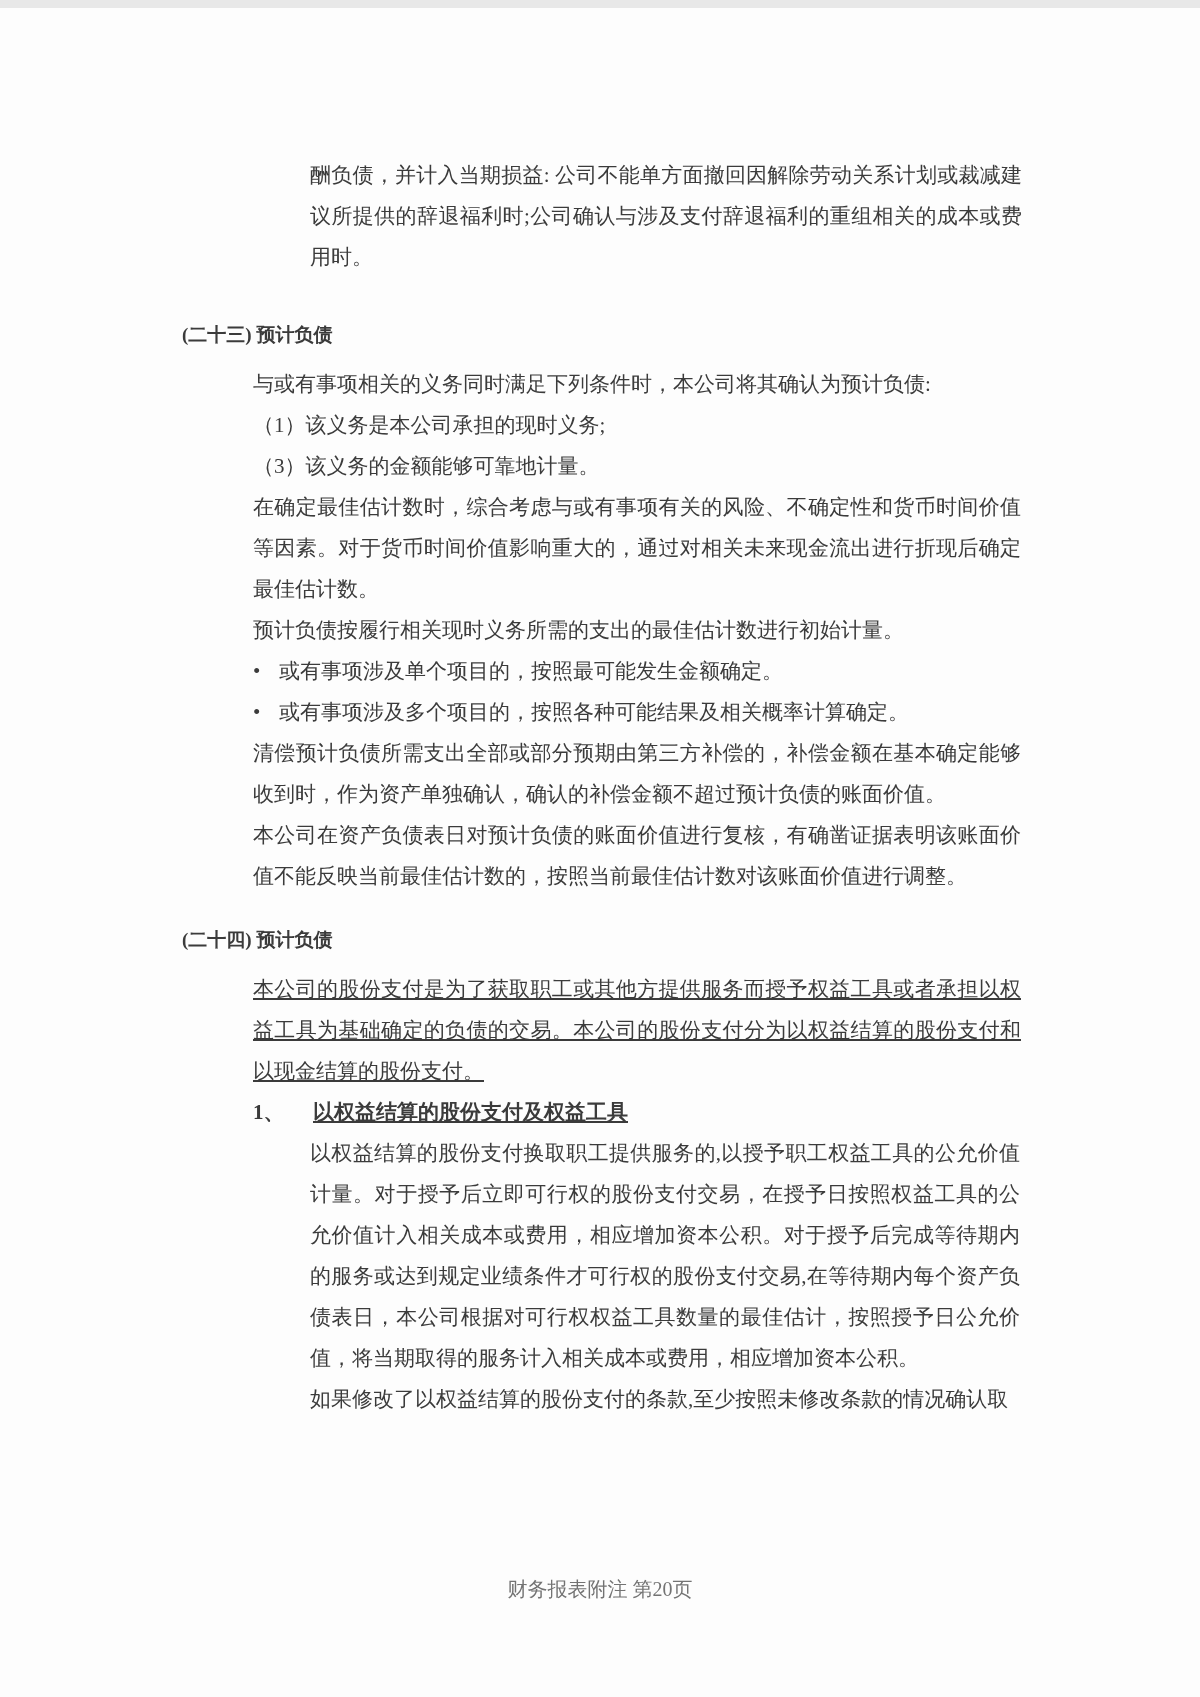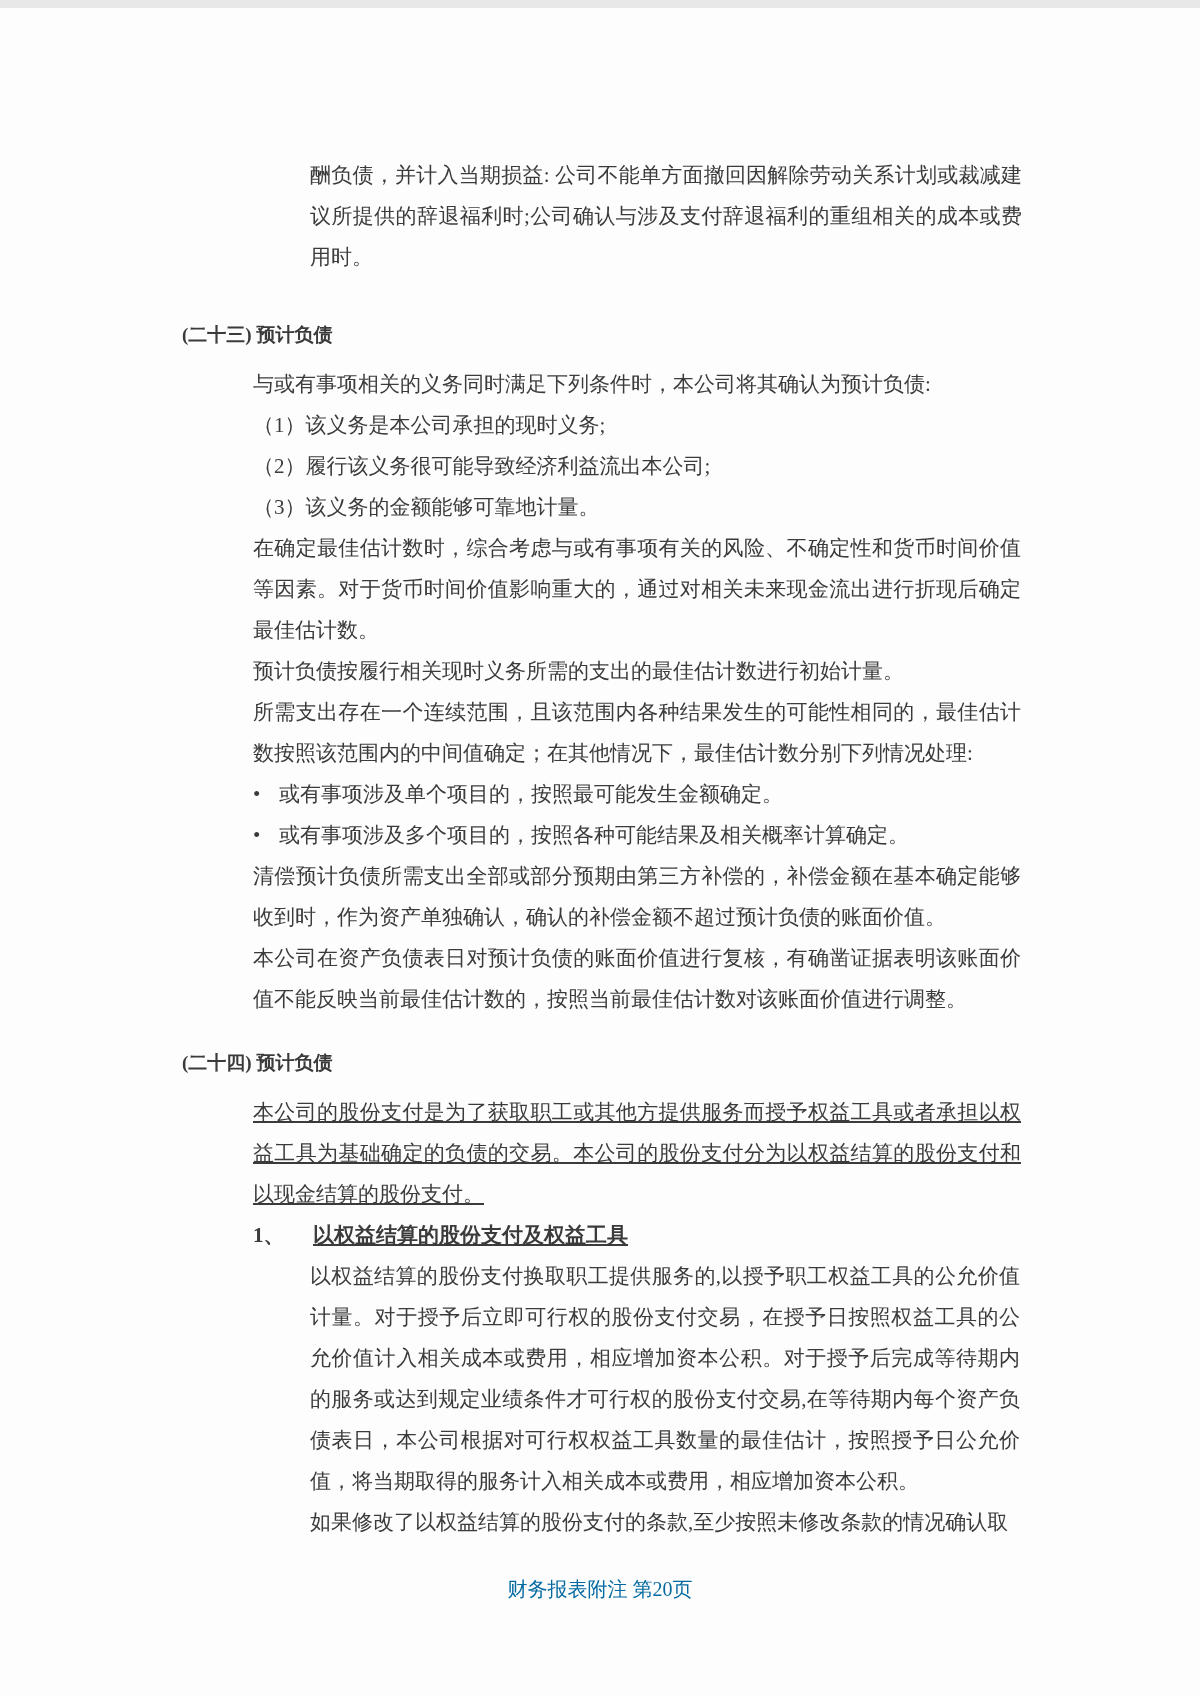--- a/index.html
+++ b/index.html
@@ -27,41 +27,39 @@
   .bullet-item .bmark { display:inline-block; width:26px; }
   .sub-intro { margin-left:253px; width:768px; margin-top:9px;text-decoration:underline; }
   .num-heading {
     margin:0 0 0 253px; width:768px;
     font-weight:bold; text-align:left; line-height:41px;text-decoration:underline;
   }
   .num-heading .num { display:inline-block; width:60px; font-weight:bold; }
   .sub-block { margin-left:310px; width:710px; }
   .footer {
     position:absolute; top:1566px; left:0; width:1200px;
-    text-align:center; font-size:20px; color:#0369a1; line-height:30px;
+    text-align:center; font-size:20px; color:#737373; line-height:30px;
   }
 </style>
 </head>
 <body>
 
 <div class="page">
   <div class="content">
 
     <p class="cont-para">酬负债，并计入当期损益: 公司不能单方面撤回因解除劳动关系计划或裁减建议所提供的辞退福利时;公司确认与涉及支付辞退福利的重组相关的成本或费用时。</p>
 
     <div class="sec-heading">(二十三) 预计负债</div>
 
     <div class="body-block">
       <p>与或有事项相关的义务同时满足下列条件时，本公司将其确认为预计负债:</p>
       <p>（1）该义务是本公司承担的现时义务;</p>
-      <p>（2）履行该义务很可能导致经济利益流出本公司;</p>
       <p>（3）该义务的金额能够可靠地计量。</p>
       <p>在确定最佳估计数时，综合考虑与或有事项有关的风险、不确定性和货币时间价值等因素。对于货币时间价值影响重大的，通过对相关未来现金流出进行折现后确定最佳估计数。</p>
       <p>预计负债按履行相关现时义务所需的支出的最佳估计数进行初始计量。</p>
-      <p>所需支出存在一个连续范围，且该范围内各种结果发生的可能性相同的，最佳估计数按照该范围内的中间值确定；在其他情况下，最佳估计数分别下列情况处理:</p>
       <p class="bullet-item"><span class="bmark">•</span><span>或有事项涉及单个项目的，按照最可能发生金额确定。</span></p>
       <p class="bullet-item"><span class="bmark">•</span><span>或有事项涉及多个项目的，按照各种可能结果及相关概率计算确定。</span></p>
       <p>清偿预计负债所需支出全部或部分预期由第三方补偿的，补偿金额在基本确定能够收到时，作为资产单独确认，确认的补偿金额不超过预计负债的账面价值。</p>
       <p>本公司在资产负债表日对预计负债的账面价值进行复核，有确凿证据表明该账面价值不能反映当前最佳估计数的，按照当前最佳估计数对该账面价值进行调整。</p>
     </div>
 
     <div class="sec-heading second">(二十四) 预计负债</div>
 
     <p class="sub-intro">本公司的股份支付是为了获取职工或其他方提供服务而授予权益工具或者承担以权益工具为基础确定的负债的交易。本公司的股份支付分为以权益结算的股份支付和以现金结算的股份支付。</p>
 

